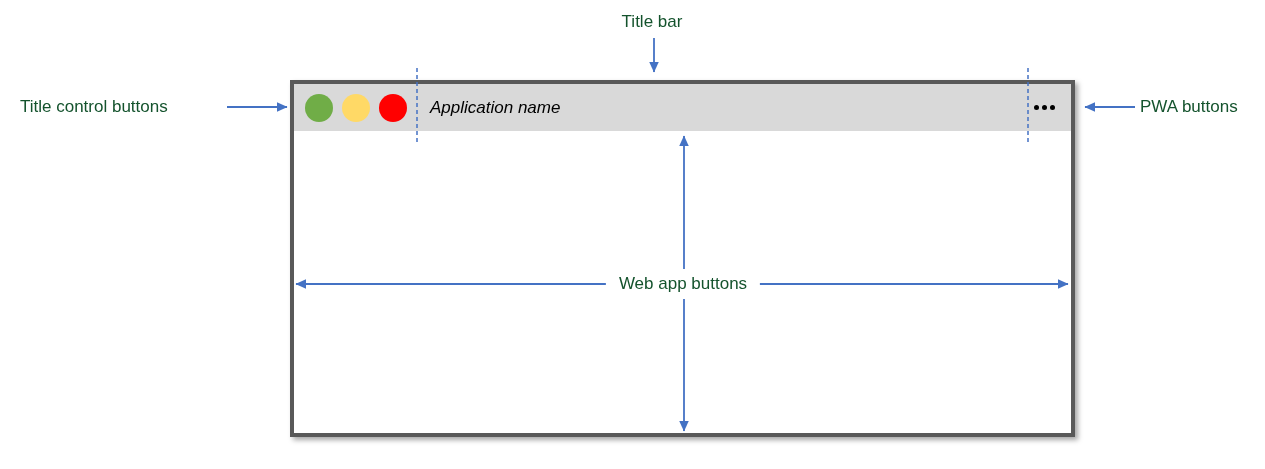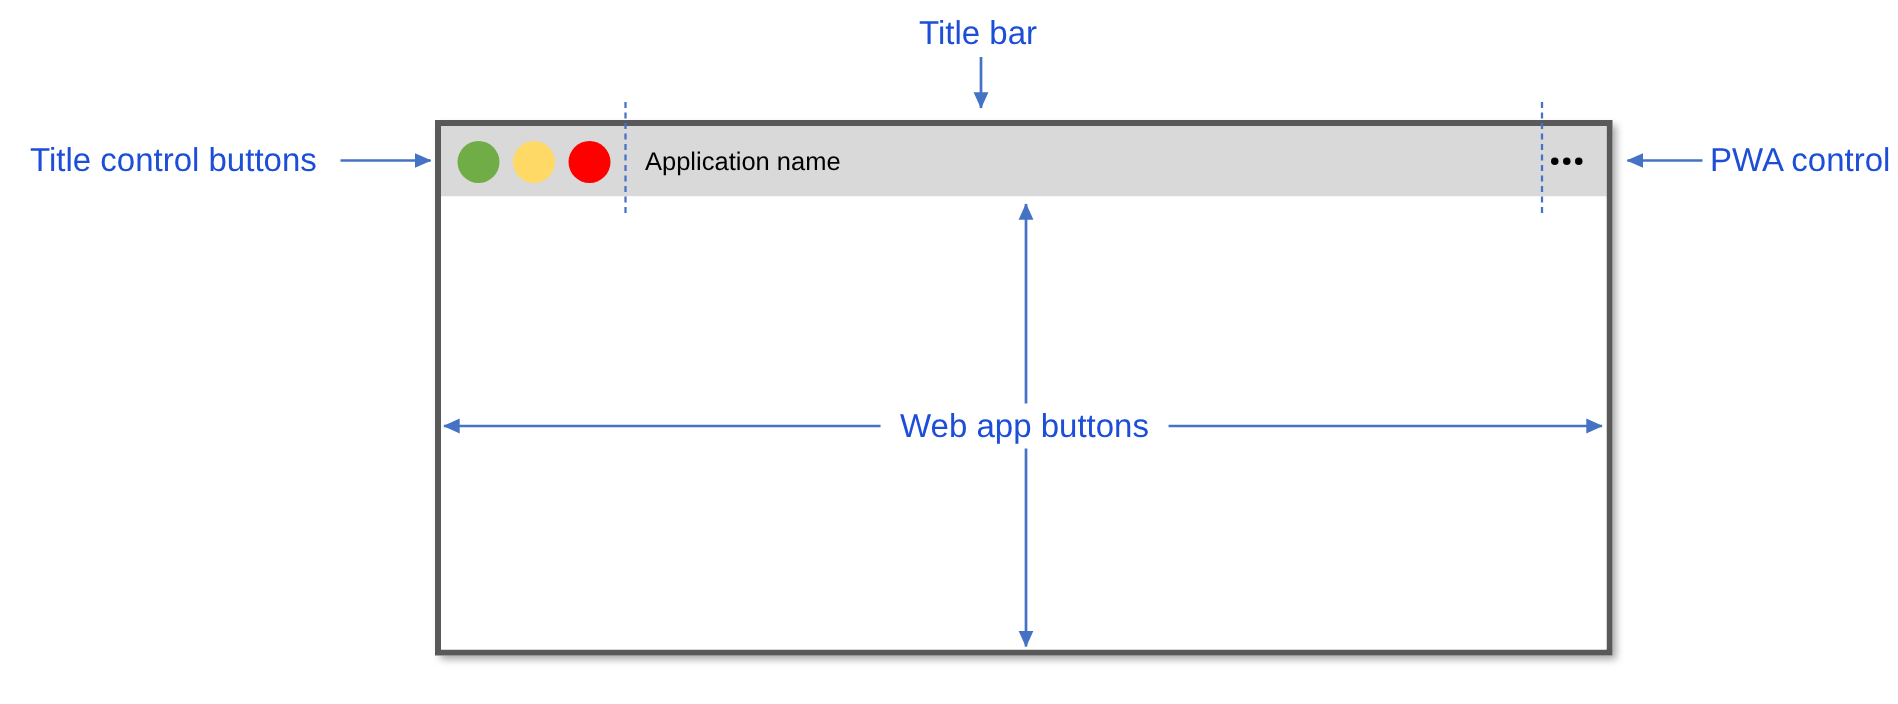--- a/index.html
+++ b/index.html
@@ -11,22 +11,22 @@
   .canvas {
     position: relative;
     width: 1265px;
     height: 469px;
     background: #ffffff;
     overflow: hidden;
   }
   
   .anno-label {
     position: absolute;
-    font-size: 22px;
-    color: #1d4ed8;
+    font-size: 17px;
+    color: #14532d;
     line-height: 20px;
     white-space: nowrap;
     z-index: 3;
   }
   .label-title-bar   { left: 652px; top: 12px; transform: translateX(-50%); }
   .label-win-ctrl    { left: 20px;  top: 97px; }
   .label-pwa         { left: 1140px; top: 97px; }
   .label-content {
     left: 683px; top: 284px;
     transform: translate(-50%, -50%);
@@ -36,20 +36,21 @@
   
   .app-window {
     position: absolute;
     left: 290px; top: 80px;
     width: 785px; height: 357px;
     box-sizing: border-box;
     border: 4px solid #595959;
     background: #ffffff;
     box-shadow: 3px 3px 5px rgba(0,0,0,0.35);
     z-index: 1;
+    font-style: italic;
   }
   .titlebar {
     height: 47px;
     background: #D9D9D9;
     display: flex;
     align-items: center;
     padding-left: 11px;
     box-sizing: border-box;
   }
   .ctl-circle {
@@ -97,21 +98,21 @@
 </style>
 </head>
 <body>
 
 <div class="canvas">
 
   <div class="anno-label label-title-bar">Title bar</div>
 
   <div class="anno-label label-win-ctrl">Title control buttons</div>
 
-  <div class="anno-label label-pwa">PWA control</div>
+  <div class="anno-label label-pwa">PWA buttons</div>
 
   <div class="app-window">
     <div class="titlebar">
       <span class="ctl-circle ctl-green"></span>
       <span class="ctl-circle ctl-yellow"></span>
       <span class="ctl-circle ctl-red"></span>
       <span class="app-name">Application name</span>
       <span class="ellipsis">
           <i></i>
           <i></i>

